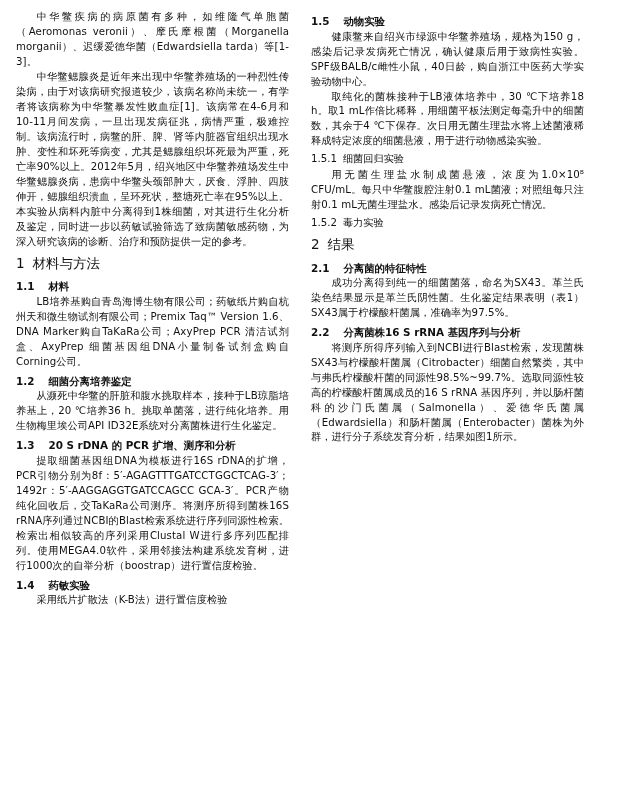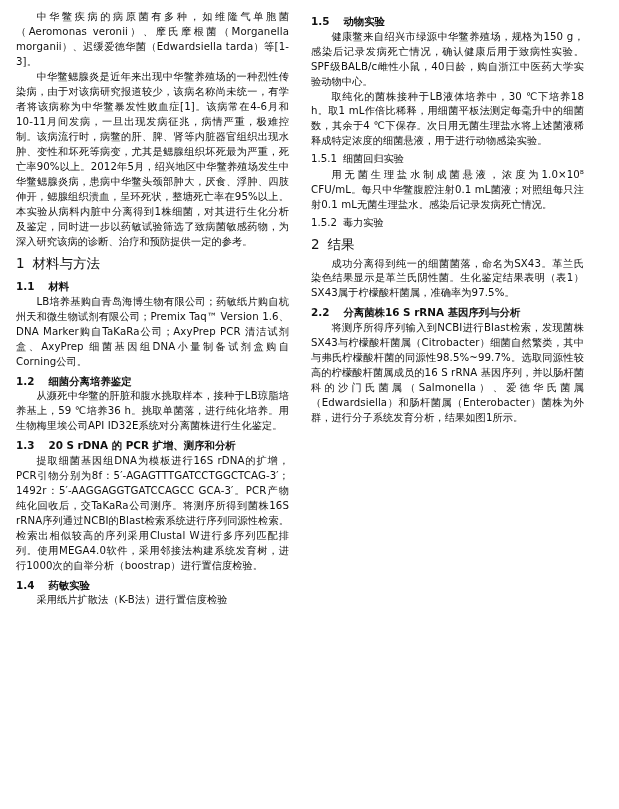--- a/index.html
+++ b/index.html
@@ -88,21 +88,21 @@
       </h2>
 
       <h3 class="sub">
         <span class="num">1.1</span><span>材料</span>
       </h3>
       <p class="body indent">LB培养基购自青岛海博生物有限公司；药敏纸片购自杭州天和微生物试剂有限公司；Premix Taq™ Version 1.6、DNA Marker购自TaKaRa公司；AxyPrep PCR 清洁试剂盒、AxyPrep 细菌基因组DNA小量制备试剂盒购自Corning公司。</p>
 
       <h3 class="sub">
         <span class="num">1.2</span><span>细菌分离培养鉴定</span>
       </h3>
-      <p class="body indent">从濒死中华鳖的肝脏和腹水挑取样本，接种于LB琼脂培养基上，59 ℃培养36 h。挑取单菌落，进行纯化培养。用生物梅里埃公司API ID32E系统对分离菌株进行生化鉴定。</p>
+      <p class="body indent">从濒死中华鳖的肝脏和腹水挑取样本，接种于LB琼脂培养基上，20 ℃培养36 h。挑取单菌落，进行纯化培养。用生物梅里埃公司API ID32E系统对分离菌株进行生化鉴定。</p>
 
       <h3 class="sub">
         <span class="num">1.3</span><span>20 S rDNA 的 PCR 扩增、测序和分析</span>
       </h3>
       <p class="body indent">提取细菌基因组DNA为模板进行16S rDNA的扩增，PCR引物分别为8f：5′-AGAGTTTGATCCTGGCTCAG-3′；1492r：5′-AAGGAGGTGATCCAGCC GCA-3′。PCR产物纯化回收后，交TaKaRa公司测序。将测序所得到菌株16S rRNA序列通过NCBI的Blast检索系统进行序列同源性检索。检索出相似较高的序列采用Clustal W进行多序列匹配排列。使用MEGA4.0软件，采用邻接法构建系统发育树，进行1000次的自举分析（boostrap）进行置信度检验。</p>
 
       <h3 class="sub">
         <span class="num">1.4</span><span>药敏实验</span>
       </h3>
       <p class="body indent">采用纸片扩散法（K-B法）进行置信度检验</p>
@@ -124,20 +124,23 @@
       <p class="body indent">用无菌生理盐水制成菌悬液，浓度为1.0×10⁸ CFU/mL。每只中华鳖腹腔注射0.1 mL菌液；对照组每只注射0.1 mL无菌生理盐水。感染后记录发病死亡情况。</p>
 
       <h4 class="subsub">
         <span class="num">1.5.2</span><span>毒力实验</span>
       </h4>
 
       <h2 class="sec">
         <span class="num">2</span><span>结果</span>
       </h2>
 
+      <h3 class="sub">
+        <span class="num">2.1</span><span>分离菌的特征特性</span>
+      </h3>
       <p class="body indent">成功分离得到纯一的细菌菌落，命名为SX43。革兰氏染色结果显示是革兰氏阴性菌。生化鉴定结果表明（表1）SX43属于柠檬酸杆菌属，准确率为97.5%。</p>
 
       <h3 class="sub">
         <span class="num">2.2</span><span>分离菌株16 S rRNA 基因序列与分析</span>
       </h3>
       <p class="body indent">将测序所得序列输入到NCBI进行Blast检索，发现菌株SX43与柠檬酸杆菌属（Citrobacter）细菌自然繁类，其中与弗氏柠檬酸杆菌的同源性98.5%~99.7%。选取同源性较高的柠檬酸杆菌属成员的16 S rRNA 基因序列，并以肠杆菌科的沙门氏菌属（Salmonella）、爱德华氏菌属（Edwardsiella）和肠杆菌属（Enterobacter）菌株为外群，进行分子系统发育分析，结果如图1所示。</p>
 
     </div>
   </div>
 </div>

